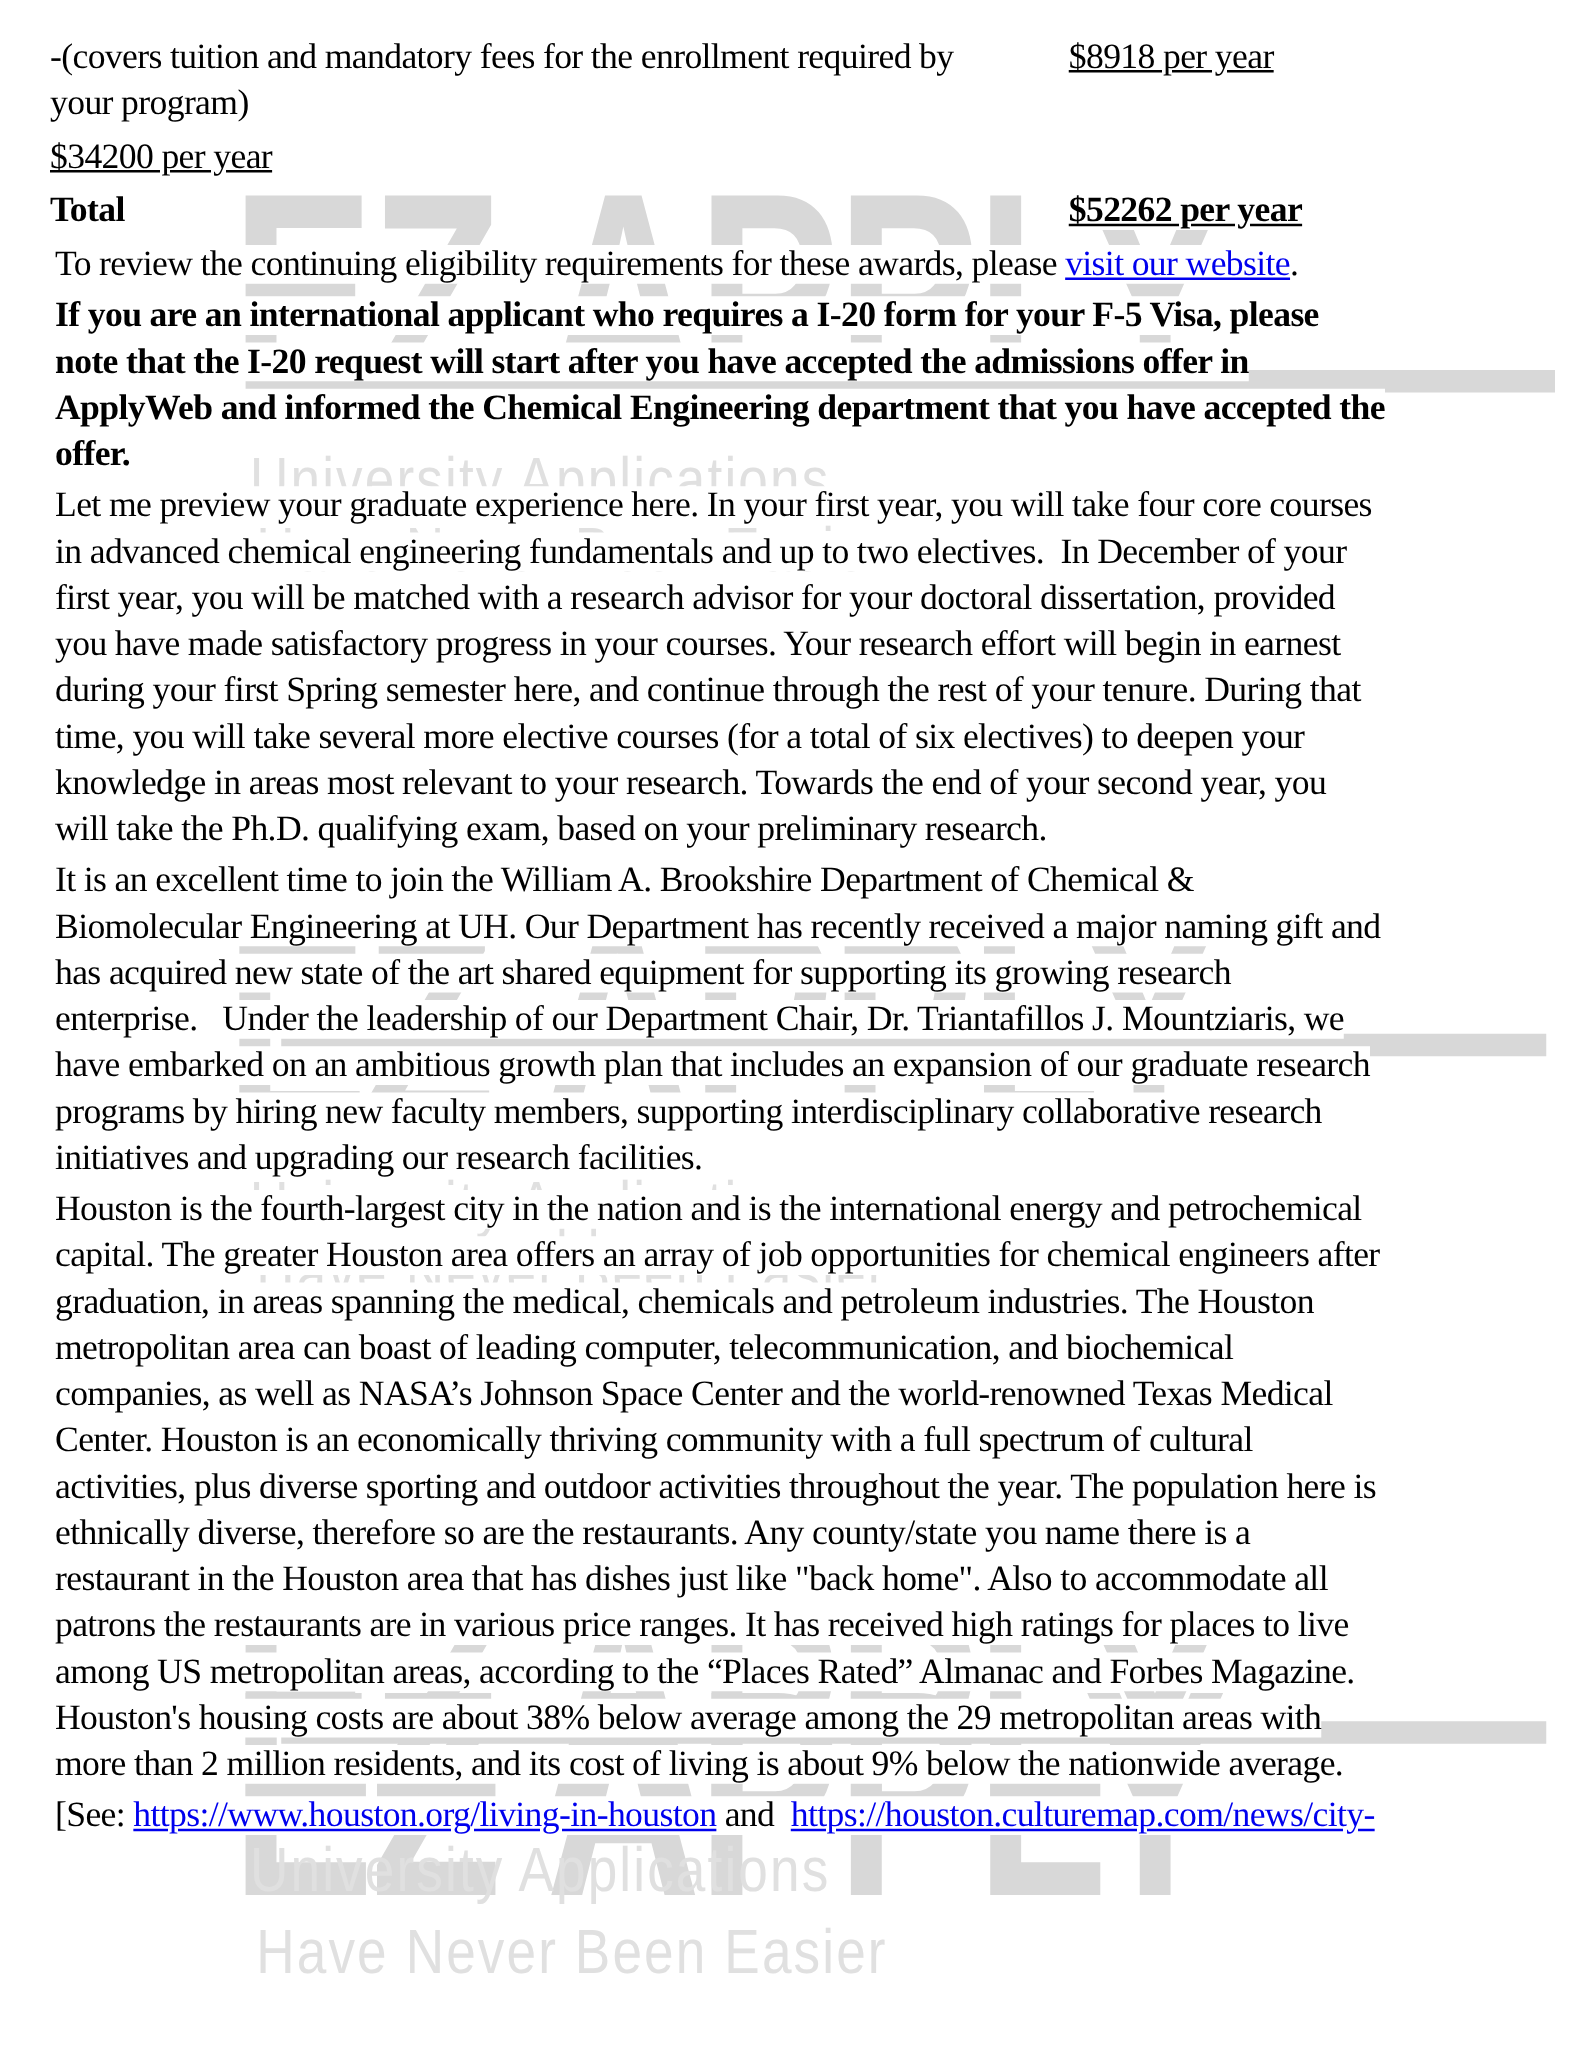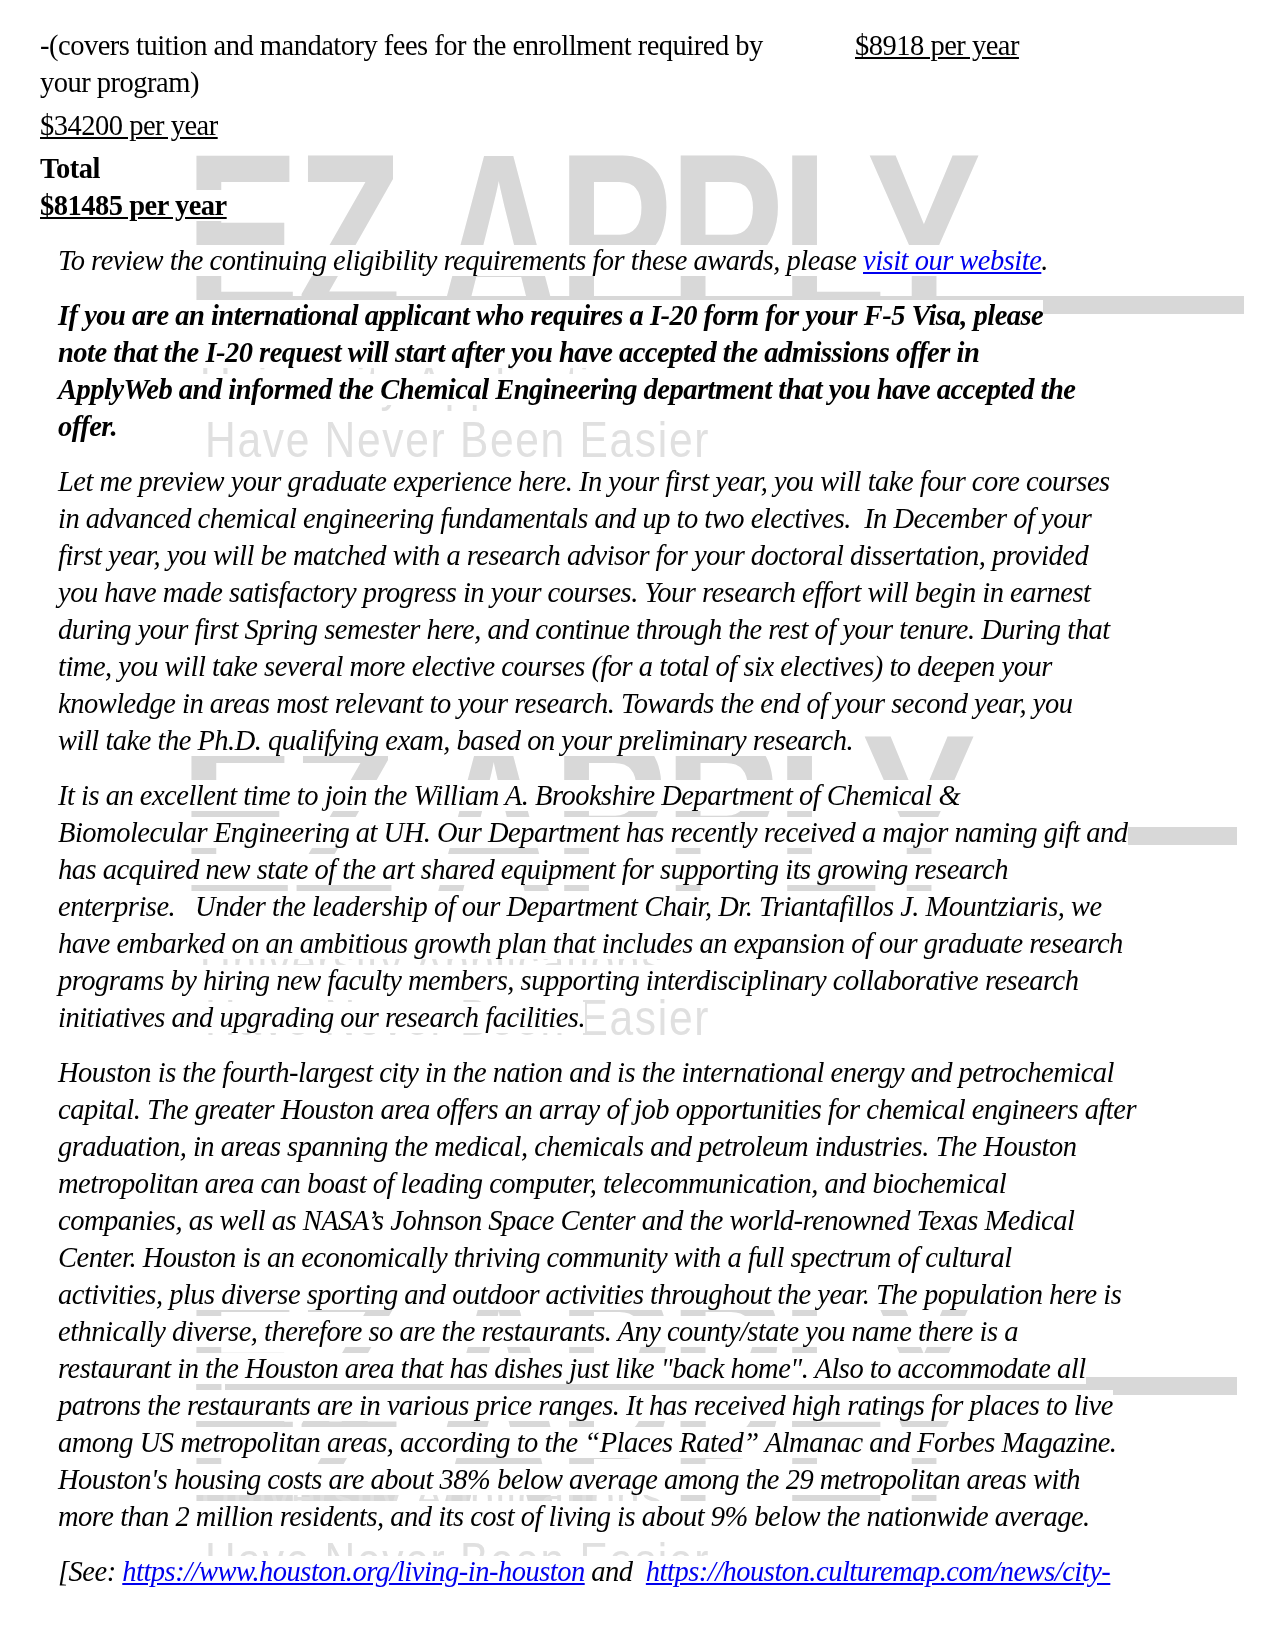--- a/index.html
+++ b/index.html
@@ -46,22 +46,22 @@
     font-size:28.5px; line-height:37px; letter-spacing:-0.5px;
   }
   
   .lines {
     background:#ffffff; white-space:pre-wrap;
     box-decoration-break:clone; -webkit-box-decoration-break:clone;
   }
   .frow { display:flex; margin-bottom:6px; }
   .flabel { width:815px; flex:none;font-family:Liberation Serif, serif; }
   .fvalue { flex:none;text-decoration:underline; }
-  .bold { font-weight:bold;flex-direction:column; }
-  p.para, p.line-para { margin:18px;font-style:italic; }
+  .bold { font-weight:bold; }
+  p.para, p.line-para { margin:4px; }
   .gap-above { margin-top:32px; }
   a.link { color:#0000ee; text-decoration:underline; cursor:pointer; }
 </style>
 </head>
 <body>
 
 <div class="page">
 
   <div class="watermarks">
     <div class="wm-big wm1-big">EZ APPLY</div>
@@ -86,21 +86,21 @@
     <div class="frow">
       <span class="flabel"><span class="lines">-(covers tuition and mandatory fees for the enrollment required by
 your program)</span></span>
       <span class="fvalue"><span class="lines">$8918 per year</span></span>
     </div>
     <div class="frow">
       <span class="fvalue"><span class="lines">$34200 per year</span></span>
     </div>
     <div class="frow bold">
       <span class="flabel"><span class="lines">Total</span></span>
-      <span class="fvalue"><span class="lines">$81485 per year</span></span>
+      <span class="fvalue"><span class="lines">$52262 per year</span></span>
     </div>
 
     <p class="line-para gap-above"><span class="lines"><span>To review the continuing eligibility requirements for these awards, please </span><a class="link">visit our website</a><span>.</span></span></p>
 
     <p class="para bold gap-above"><span class="lines">If you are an international applicant who requires a I-20 form for your F-5 Visa, please
 note that the I-20 request will start after you have accepted the admissions offer in
 ApplyWeb and informed the Chemical Engineering department that you have accepted the
 offer.</span></p>
 
     <p class="para gap-above"><span class="lines">Let me preview your graduate experience here. In your first year, you will take four core courses

